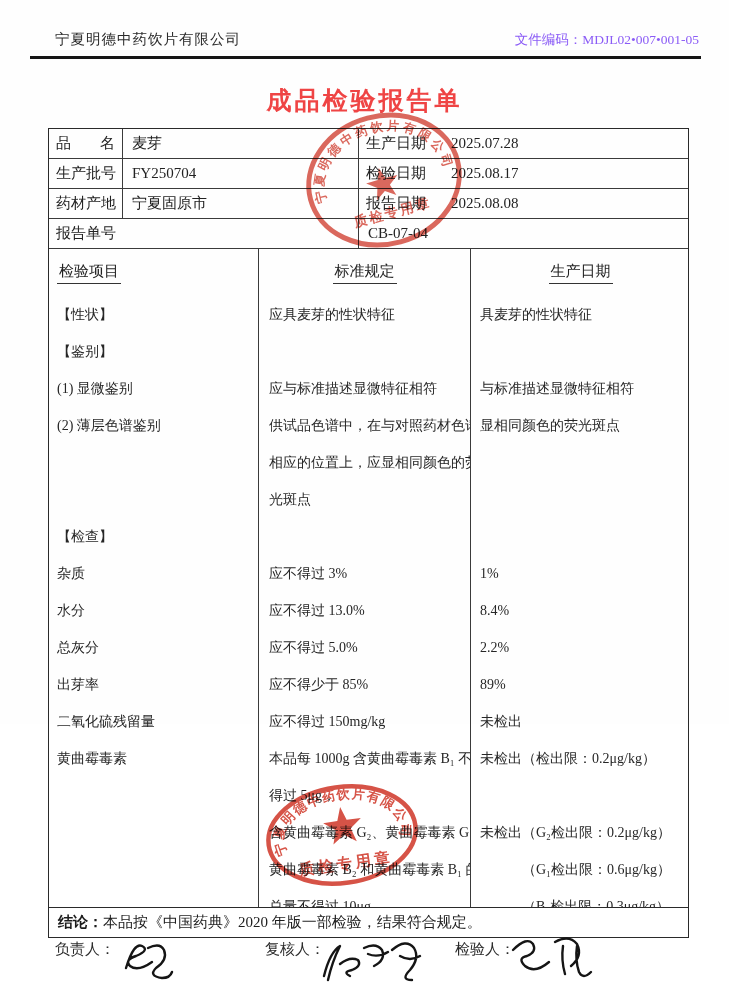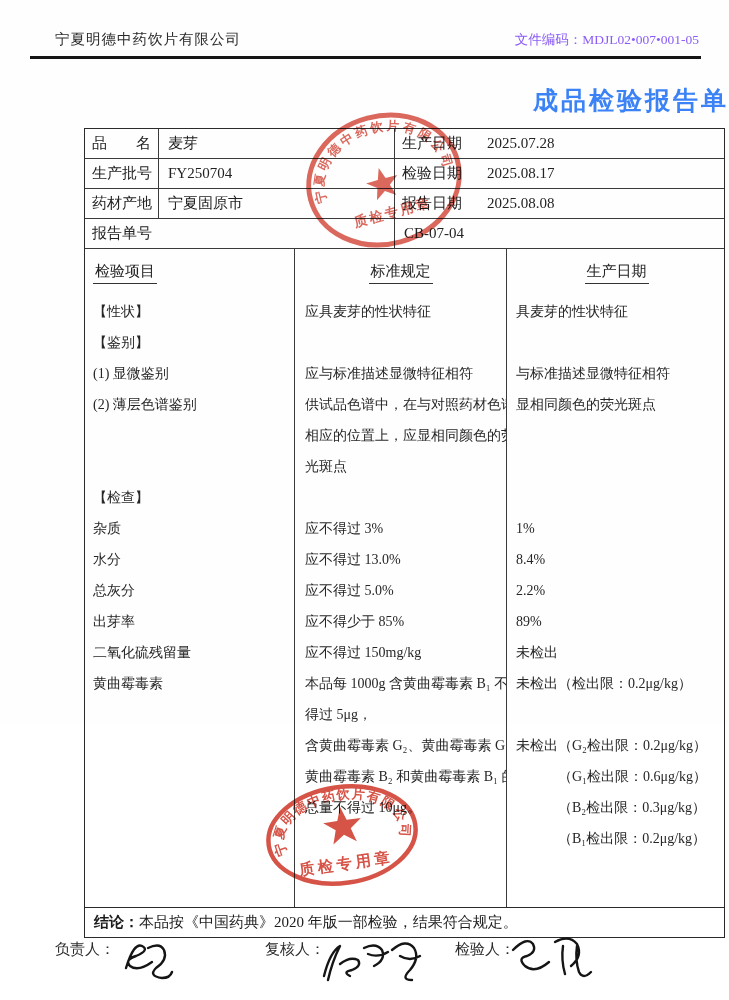--- a/index.html
+++ b/index.html
@@ -6,44 +6,44 @@
   html,body { width:729px; height:1000px; background:#ffffff; overflow:hidden;
     font-family:"Liberation Serif","DejaVu Serif",serif; color:#1e1e1e; }
   .page { position:relative; width:729px; height:724px; background:#fefefe; }
 
   
   .company { position:absolute; left:55px; top:30px; font-size:14.5px; letter-spacing:1px; color:#2a2a2a; }
   .doccode { position:absolute; right:30px; top:31px; font-size:13.5px; color:#8b5cf6; }
   .top-rule { position:absolute; left:30px; right:28px; top:56px; height:3px; background:#151515; }
 
   
-  .title { position:absolute; left:0; right:0; top:84px; text-align:right;
-    font-size:25px; font-weight:bold; letter-spacing:3px; color:#3b82f6; }
-
-  
-  .tbl { position:absolute; left:48px; top:128px; width:641px; border:1.5px solid #2a2a2a; background:transparent;margin-left:36px; }
+  .title { position:absolute; left:0; right:0; top:84px; text-align:center;
+    font-size:25px; font-weight:bold; letter-spacing:3px; color:#ef4444; }
+
+  
+  .tbl { position:absolute; left:48px; top:128px; width:641px; border:1.5px solid #2a2a2a; background:transparent; }
   .info-row { display:grid; grid-template-columns:74px 236px 328px; height:30px; border-bottom:1px solid #3a3a3a; }
   .info-row.r4 { grid-template-columns:310px 328px; }
   .cell { display:flex; align-items:center; font-size:15px; color:#222; overflow:hidden; white-space:nowrap; }
   .ca { border-right:1px solid #3a3a3a; padding:0 7px; }
   .ca span { display:block; width:100%; text-align:justify; text-align-last:justify; }
   .cb { border-right:1px solid #3a3a3a; padding:0 9px; }
   .cc { padding:0; }
   .cc .clab { width:92px; padding-left:7px; }
   .cd { padding-left:9px; }
 
   
   .main { display:grid; grid-template-columns:210px 212px 219px; height:658px; }
   .mcol { overflow:hidden; }
   .m1,.m2 { border-right:1px solid #3a3a3a; }
   .mhead { height:47px; display:flex; align-items:center; font-size:15px; color:#222; }
   .m1 .mhead { justify-content:flex-start; padding-left:8px; }
   .m2 .mhead,.m3 .mhead { justify-content:center; }
   .mhead span { border-bottom:1px solid #333; padding:0 2px 2px 2px; }
-  .col-text { white-space:pre; font-size:14px; line-height:31px; color:#262626; padding-left:8px; }
+  .col-text { white-space:pre; font-size:14px; line-height:37px; color:#262626; padding-left:8px; }
   .m2 .col-text { padding-left:10px; }
   .m3 .col-text { padding-left:9px; }
 
   
   .concl { border-top:1px solid #2a2a2a; height:30px; display:flex; align-items:center;
     font-size:15px; padding-left:9px; color:#1c1c1c; }
   .concl .clabel { font-weight:bold; }
 
   
   .sigrow { position:absolute; left:0; top:936px; width:729px; height:64px; font-size:15px; color:#2a2a2a; }

